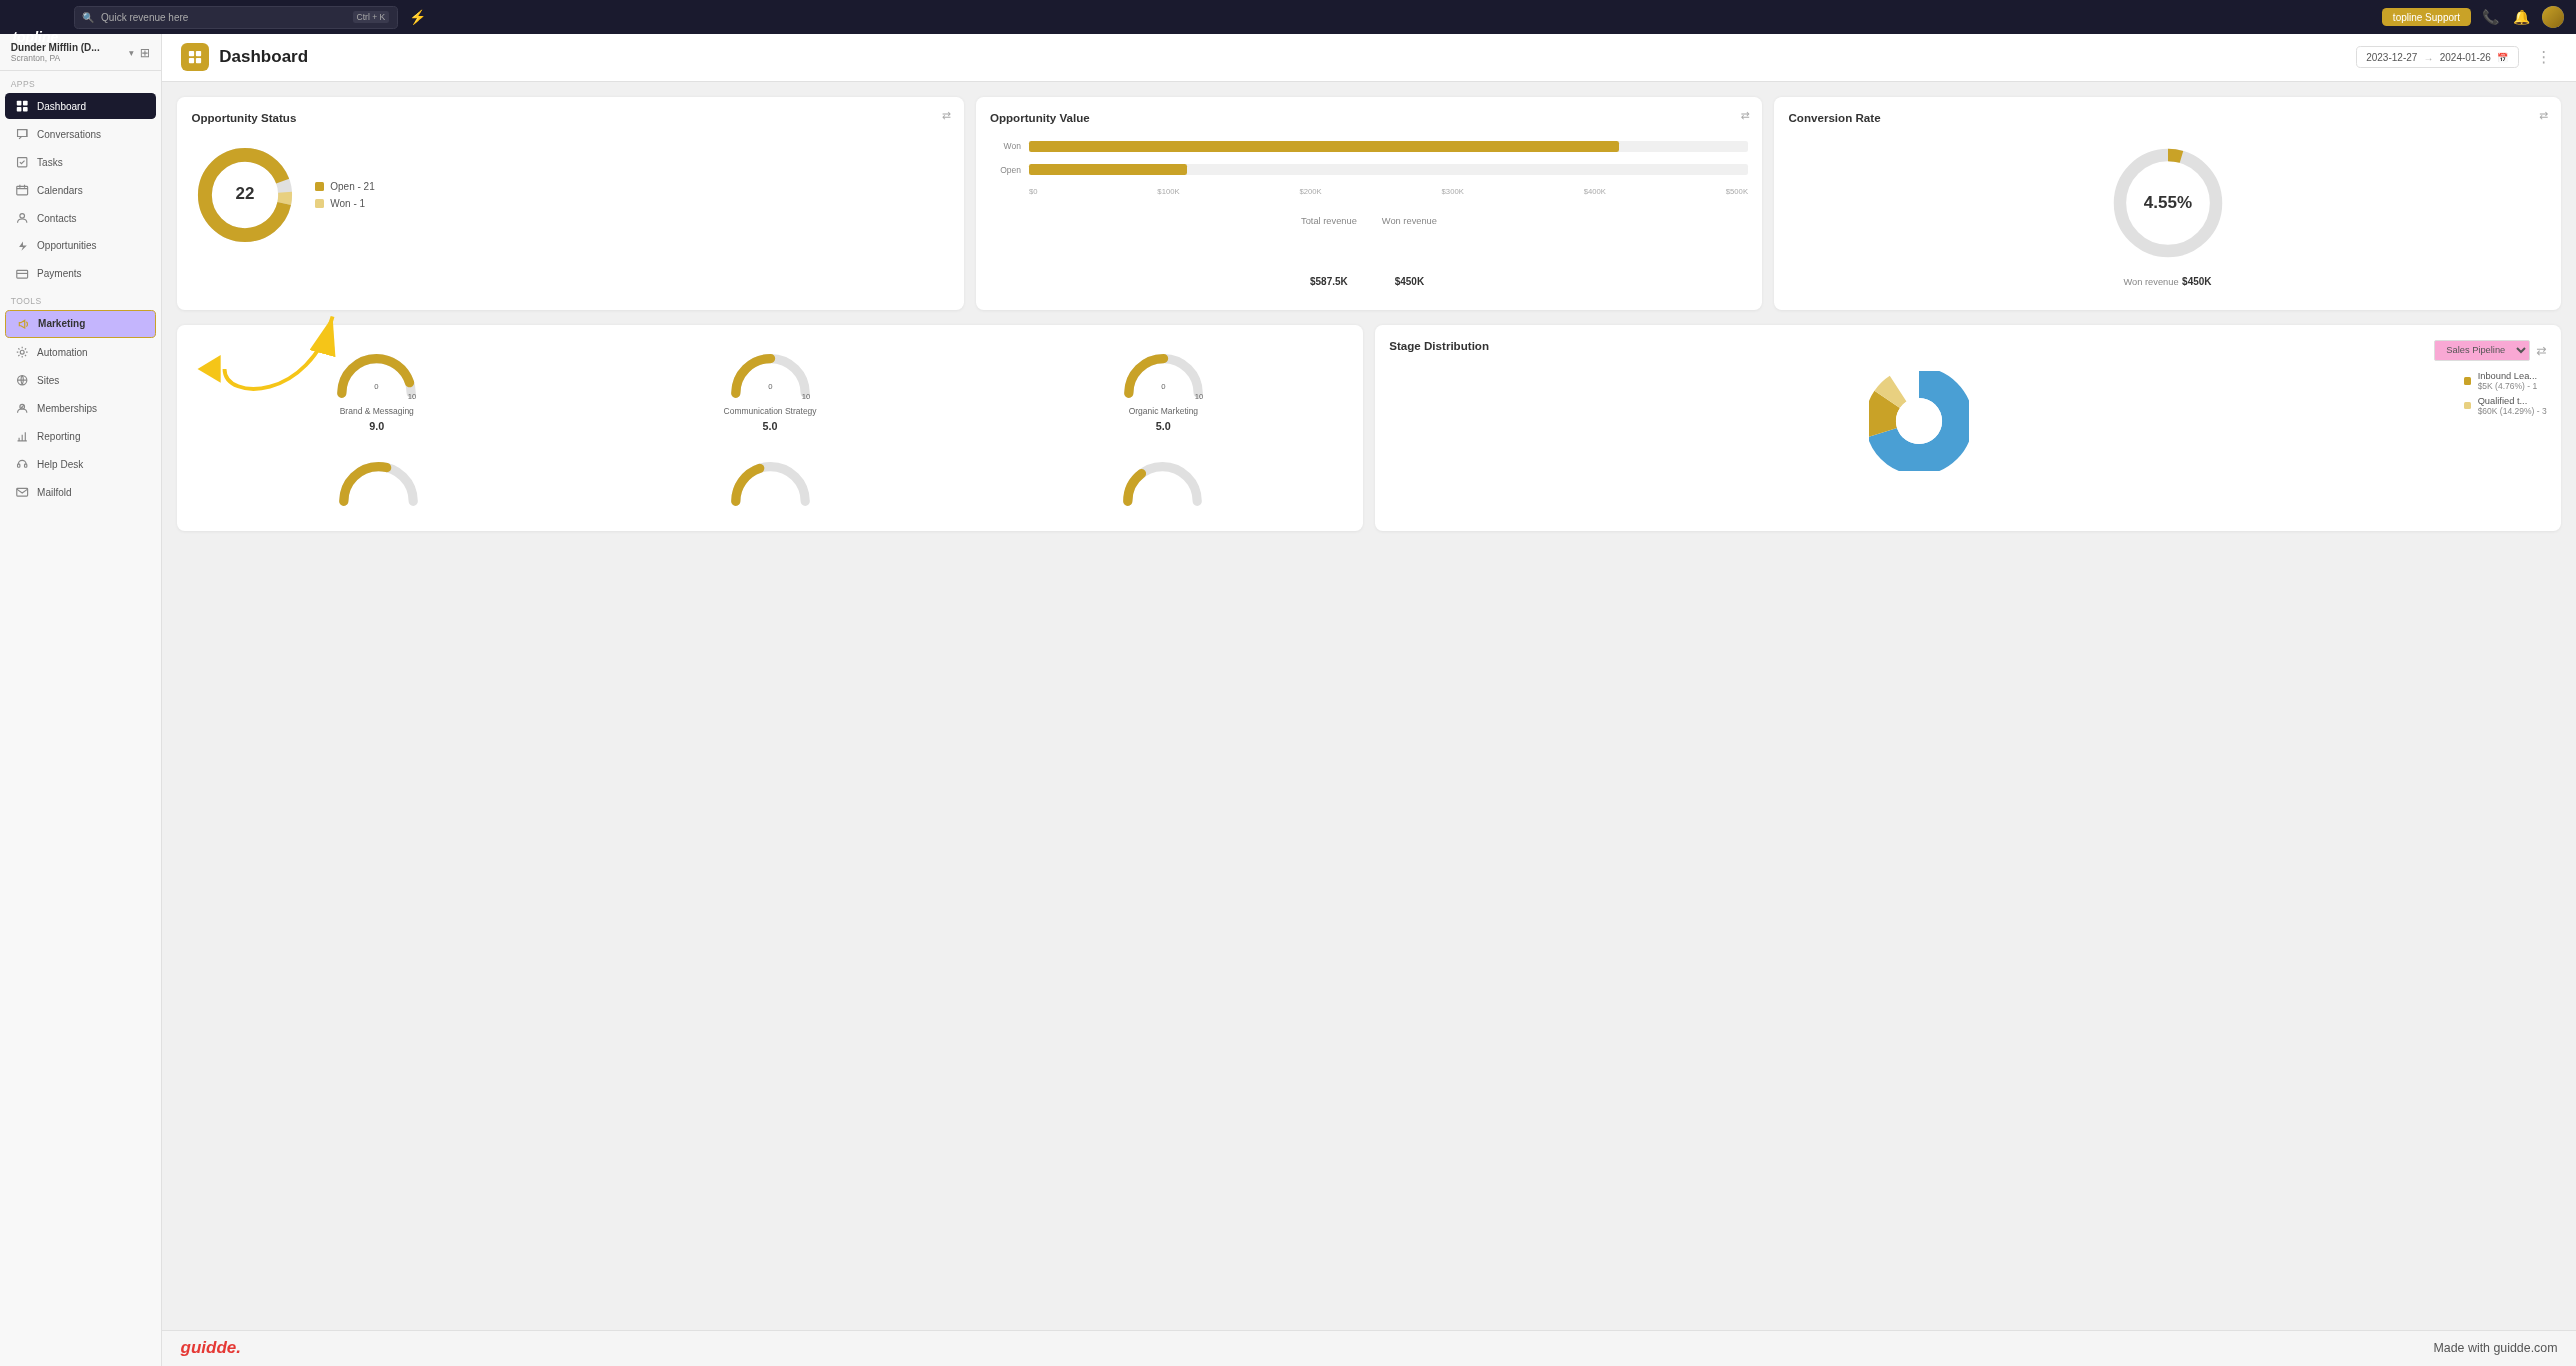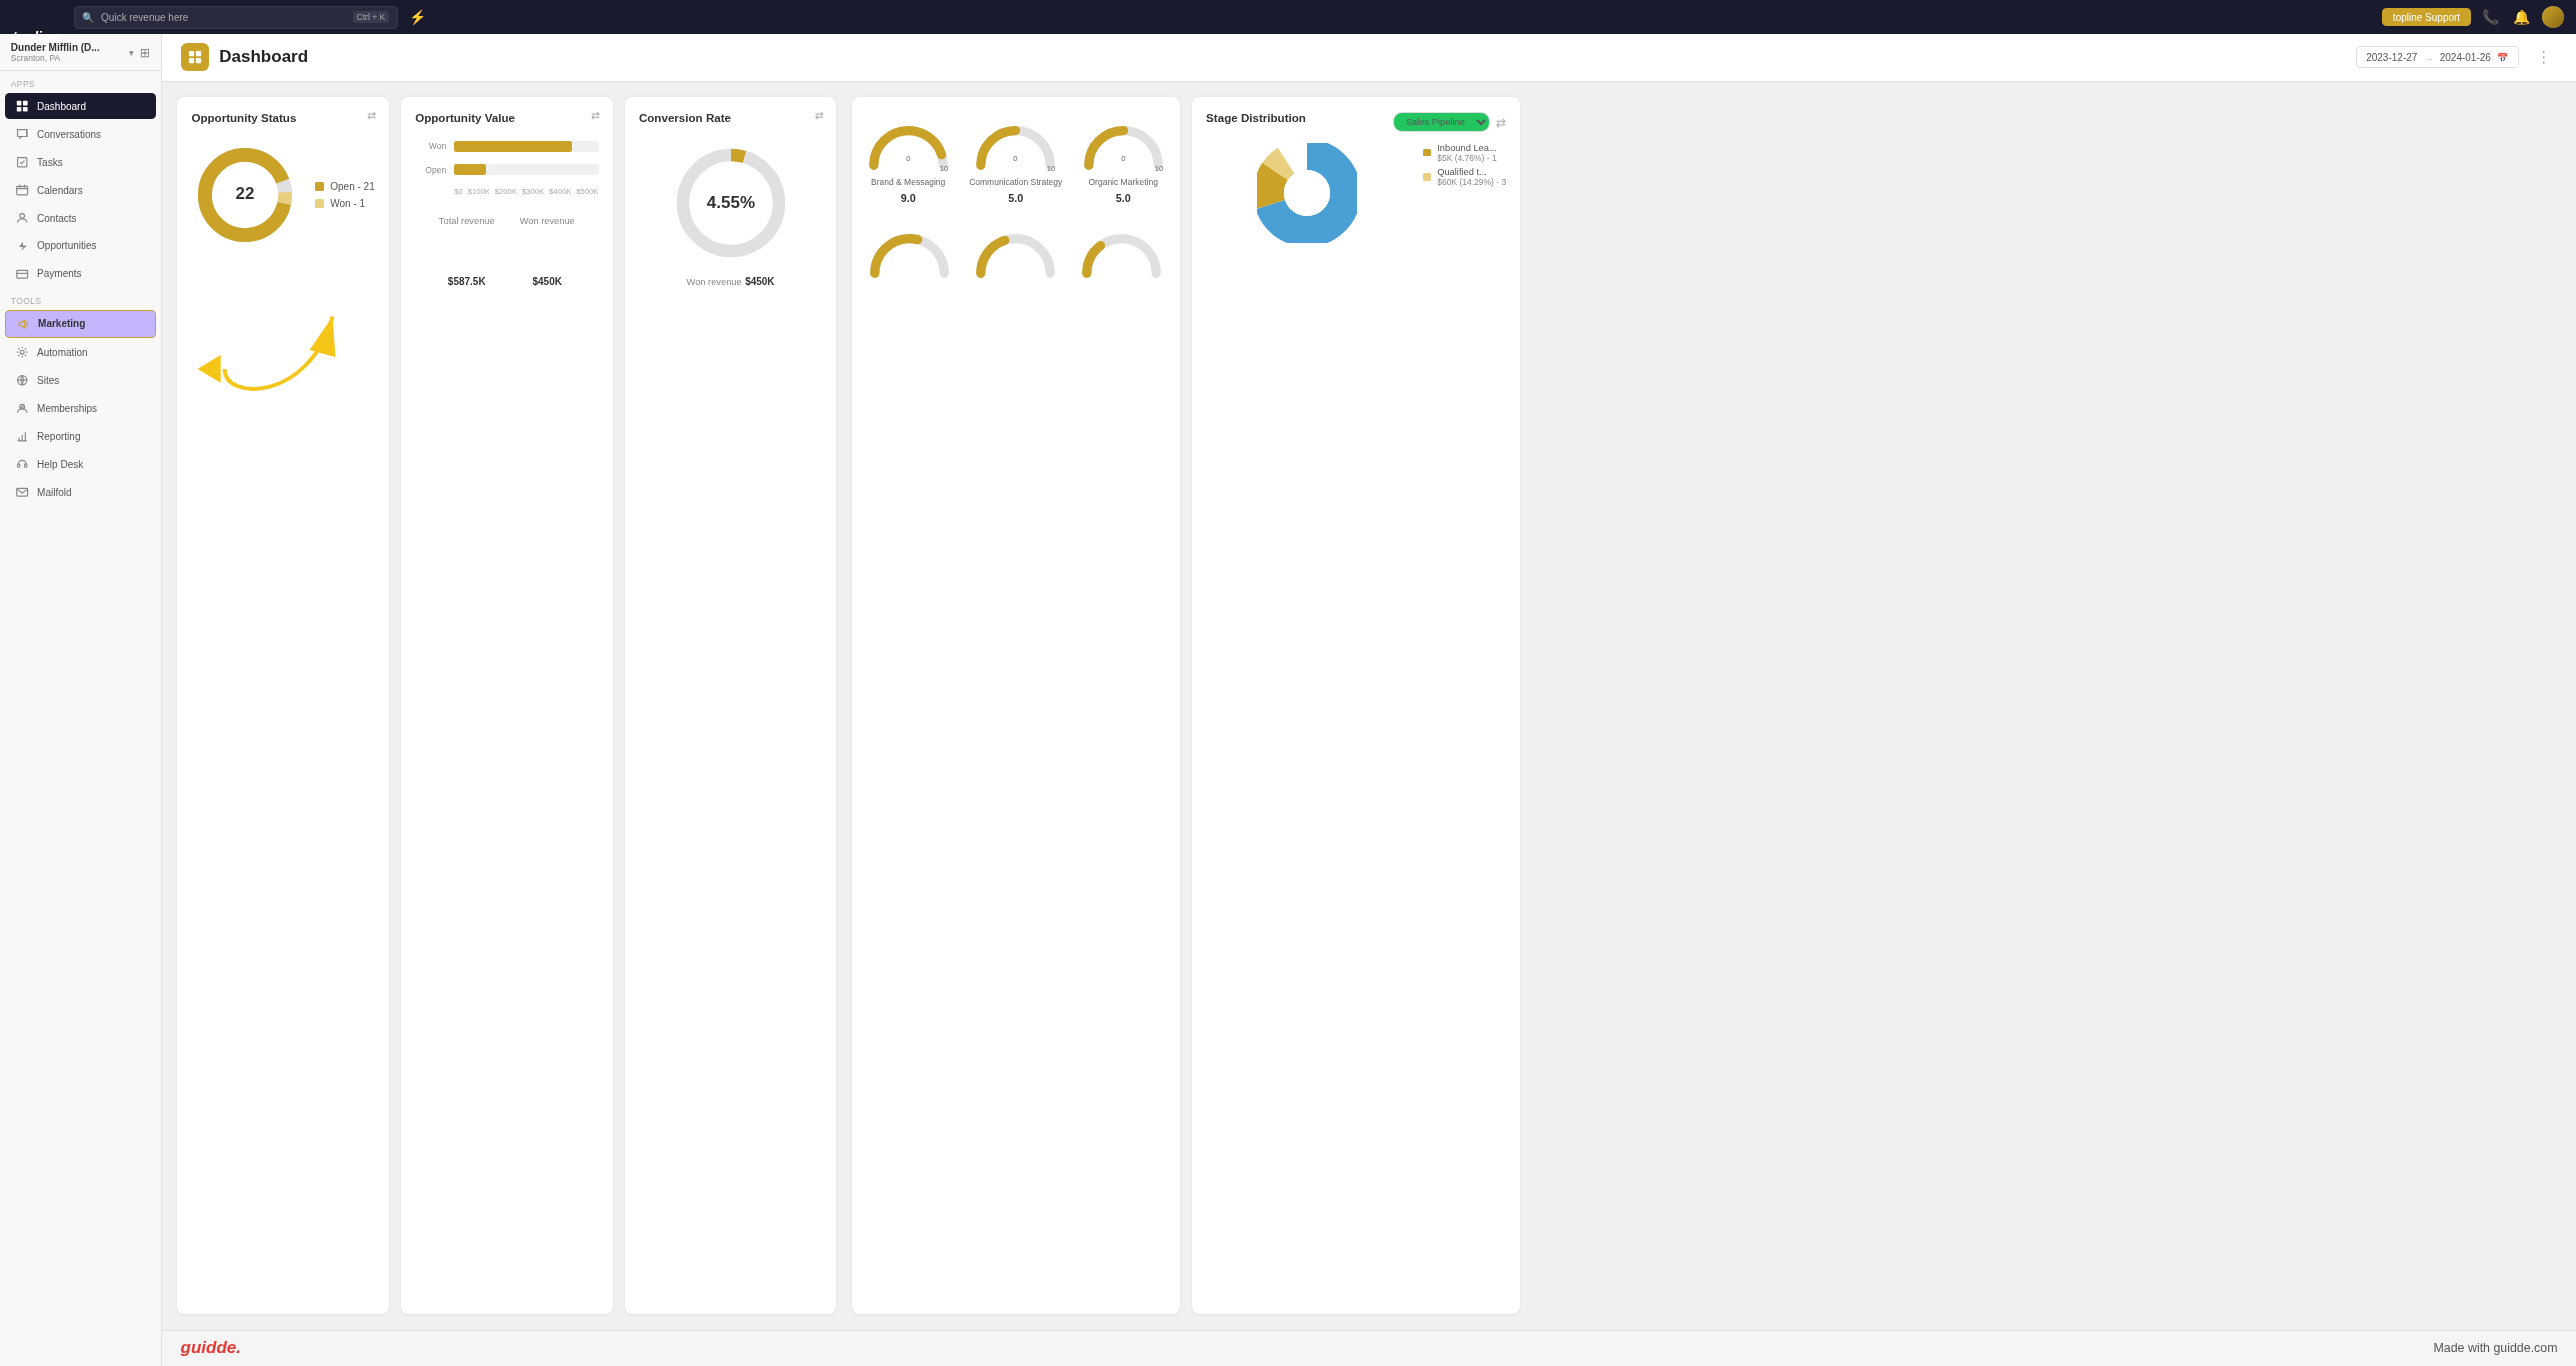--- a/index.html
+++ b/index.html
@@ -217,21 +217,21 @@
       color: #aaa;
       font-size: 15.4px;
       cursor: pointer;
       padding: 3.1px 6.2px;
     }
 
     
     .dashboard-grid {
       padding: 15.4px;
       display: flex;
-      flex-direction: row;
+      flex-direction: column;
       gap: 15.4px;
       flex: 1;
     }
     .grid-row {
       display: grid;
       gap: 12.4px;
     }
     .grid-row-3 {
       grid-template-columns: 1fr 1fr 1fr;
     }
@@ -388,23 +388,23 @@
     }
 
     
     .stage-header {
       display: flex;
       align-items: center;
       justify-content: space-between;
       margin-bottom: 9.3px;
     }
     .stage-select {
-      background: #22c55e;
+      background: #f9a8d4;
       border: 0.8px solid #ddd;
-      border-radius: 9px;
+      border-radius: 2px;
       padding: 3.1px 7.7px;
       font-size: 9.3px;
       color: #555;
       cursor: pointer;
     }
     .stage-legend {
       display: flex;
       flex-direction: column;
       gap: 4.6px;
       font-size: 9.3px;

